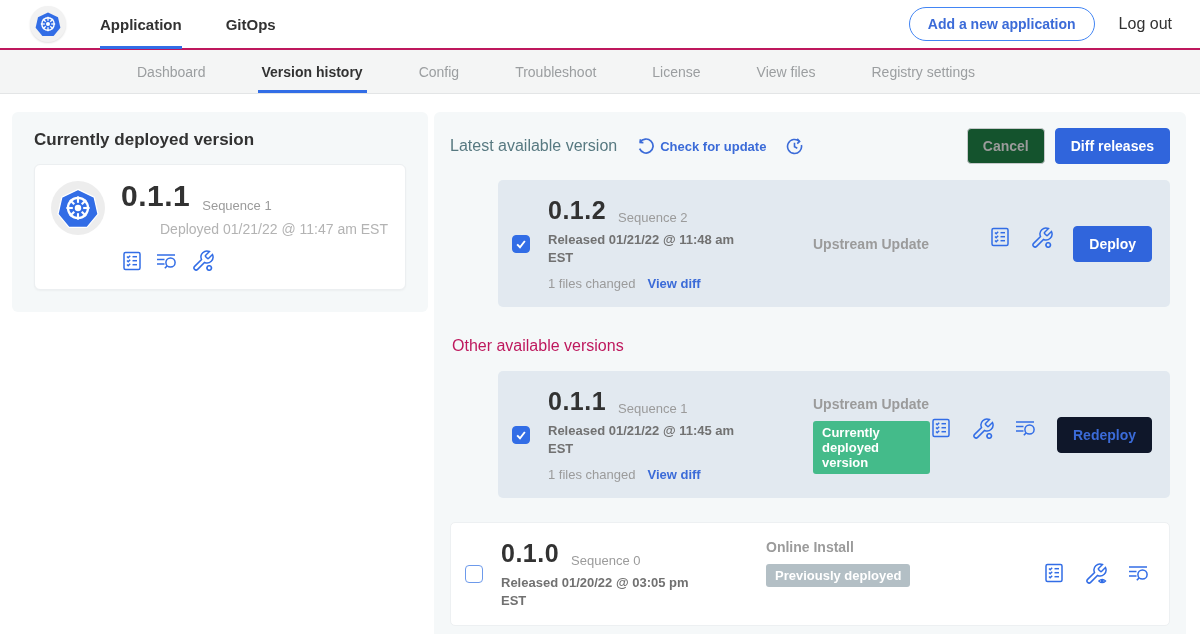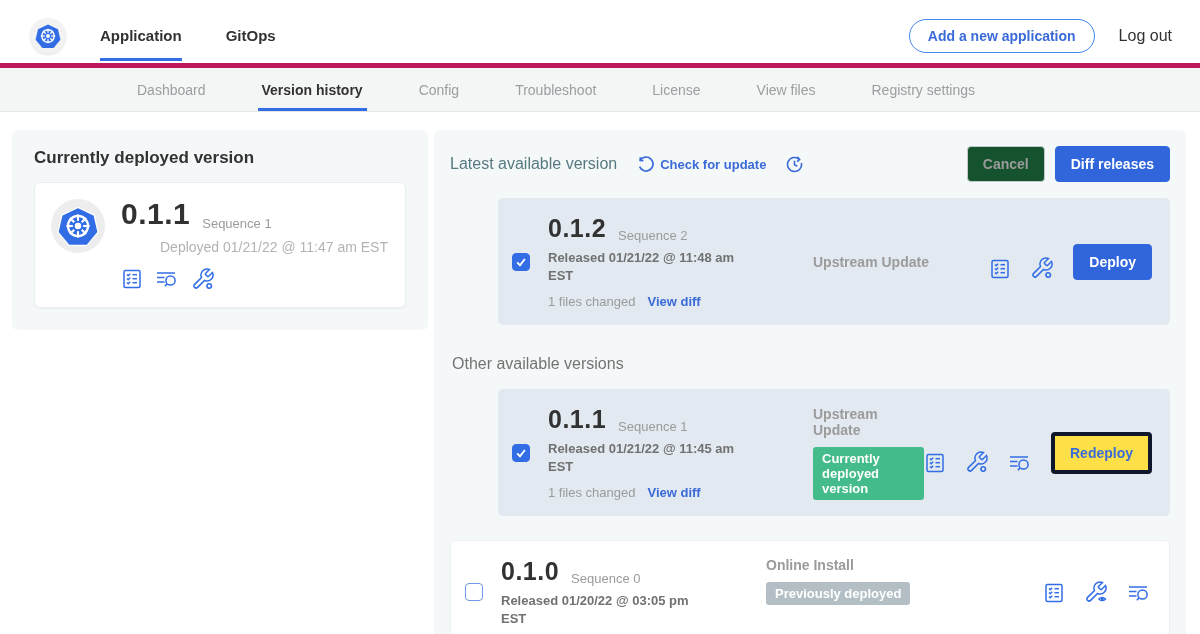--- a/index.html
+++ b/index.html
@@ -1,19 +1,19 @@
 <!DOCTYPE html>
 <html><head>
 <meta charset="utf-8">
 <style>
   * { margin:0; padding:0; box-sizing:border-box; }
   html,body { width:1200px; height:634px; background:#ffffff; font-family:"Liberation Sans", sans-serif; color:#323232; overflow:hidden; }
 
   
-  .header { height:60px; display:flex; align-items:center; padding:0 28px 0 30px; background:#fff; border-bottom:5px solid #be185d;margin-top:8px; }
+  .header { height:50px; display:flex; align-items:center; padding:0 28px 0 30px; background:#fff; border-bottom:2px solid #be185d; }
   .logo-wrap { width:36px; height:36px; border-radius:50%; background:#f2f2f2; display:flex; align-items:center; justify-content:center; margin-right:34px; box-shadow:0 1px 2px rgba(0,0,0,.12); }
   .header-tab { position:relative; height:50px; display:flex; align-items:center; font-size:15px; font-weight:700; color:#323232; margin-right:44px; cursor:pointer; }
   .header-tab.active:after { content:""; position:absolute; left:0; right:0; bottom:0; height:3px; background:#326de6; }
   .header-right { margin-left:auto; display:flex; align-items:center; gap:24px; }
   .add-app-btn { border:1px solid #4285f4; background:#fff; color:#3b6bd8; font-weight:700; font-size:14px; padding:8px 18px; border-radius:18px; cursor:pointer; font-family:inherit; }
   .logout { font-size:16px; color:#323232; cursor:pointer; }
 
   
   .subnav { height:44px; background:#f4f5f5; border-bottom:1px solid #e3e5e6; display:flex; align-items:stretch; padding-left:137px; gap:56px; }
   .subnav-item { position:relative; display:flex; align-items:center; font-size:14px; color:#9b9ea0; cursor:pointer; white-space:nowrap; }
@@ -37,40 +37,40 @@
 
   
   .right-panel { flex:1; background:#f5f8f9; border-radius:6px; padding:16px 16px 16px 16px; }
   .latest-head { display:flex; align-items:center; margin-bottom:16px; }
   .latest-title { font-size:16px; font-weight:500; color:#577981; }
   .blue-link { display:inline-flex; align-items:center; gap:6px; font-size:13px; font-weight:700; color:#3b6bd8; cursor:pointer; margin-left:20px; }
   .head-actions { margin-left:auto; display:flex; gap:10px; }
   .btn { font-family:inherit; font-size:14px; font-weight:700; border-radius:4px; padding:9px 15px; cursor:pointer; }
   .btn-secondary { background:#14532d; border:1px solid #c6c9cb; color:#9b9b9b; }
   .btn-primary { background:#3065dc; border:1px solid #3065dc; color:#fff; }
-  .btn-outline { background:#fde047; border:4px solid #0f172a; color:#3b6bd8; }
+  .btn-outline { background:#0f172a; border:1px solid #0f172a; color:#3b6bd8; }
 
   .version-row { border-radius:5px; padding:16px 18px 16px 14px; display:flex; align-items:center; }
   .row-selected { background:#e2e9f0;margin-left:48px; }
   .row-plain { background:#ffffff; border:1px solid #edf0f2; }
   .chk { width:18px; height:18px; border-radius:4px; flex:0 0 auto; margin-right:18px; cursor:pointer; display:flex; align-items:center; justify-content:center; }
   .chk.on { background:#326de6; border:1px solid #326de6; }
   .chk.off { background:#fff; border:1px solid #6d9aeb; }
   .row-info { width:205px; flex:0 0 auto; }
   .row-version { font-size:25px; font-weight:700; color:#323232; letter-spacing:.5px; }
   .released { font-size:13px; font-weight:700; color:#717171; margin-top:6px; line-height:1.35; width:190px; }
   .files-line { margin-top:10px; font-size:13px; color:#9b9b9b; display:flex; gap:12px; }
   .view-diff { color:#3b6bd8; font-weight:700; cursor:pointer; }
   .row-source { flex:1; padding-left:60px; }
   .source-label { font-size:14px; font-weight:700; color:#9b9b9b; }
   .badge { display:inline-block; margin-top:9px; font-size:13px; font-weight:700; color:#fff; padding:4px 9px; border-radius:3px; }
   .badge-green { background:#44bb8a; }
   .badge-gray { background:#b3bfc5; }
-  .row-actions { display:flex; align-items:flex-end; gap:19px; }
-  .other-heading { font-size:16px; color:#737373; margin:30px 0 16px 2px; }
+  .row-actions { display:flex; align-items:flex-start; gap:19px; }
+  .other-heading { font-size:16px; color:#be185d; margin:30px 0 16px 2px; }
   .mb16 { margin-bottom:16px; }
   .spacer24 { height:24px; }
 </style>
 </head>
 <body>
 
 <div class="header">
   <div class="logo-wrap">
     <svg width="26" height="26" viewBox="0 0 26 26">
       <polygon points="13,1.5 23,6.3 25.4,16.8 18.6,25 7.4,25 0.6,16.8 3,6.3" fill="#326de6"></polygon>

